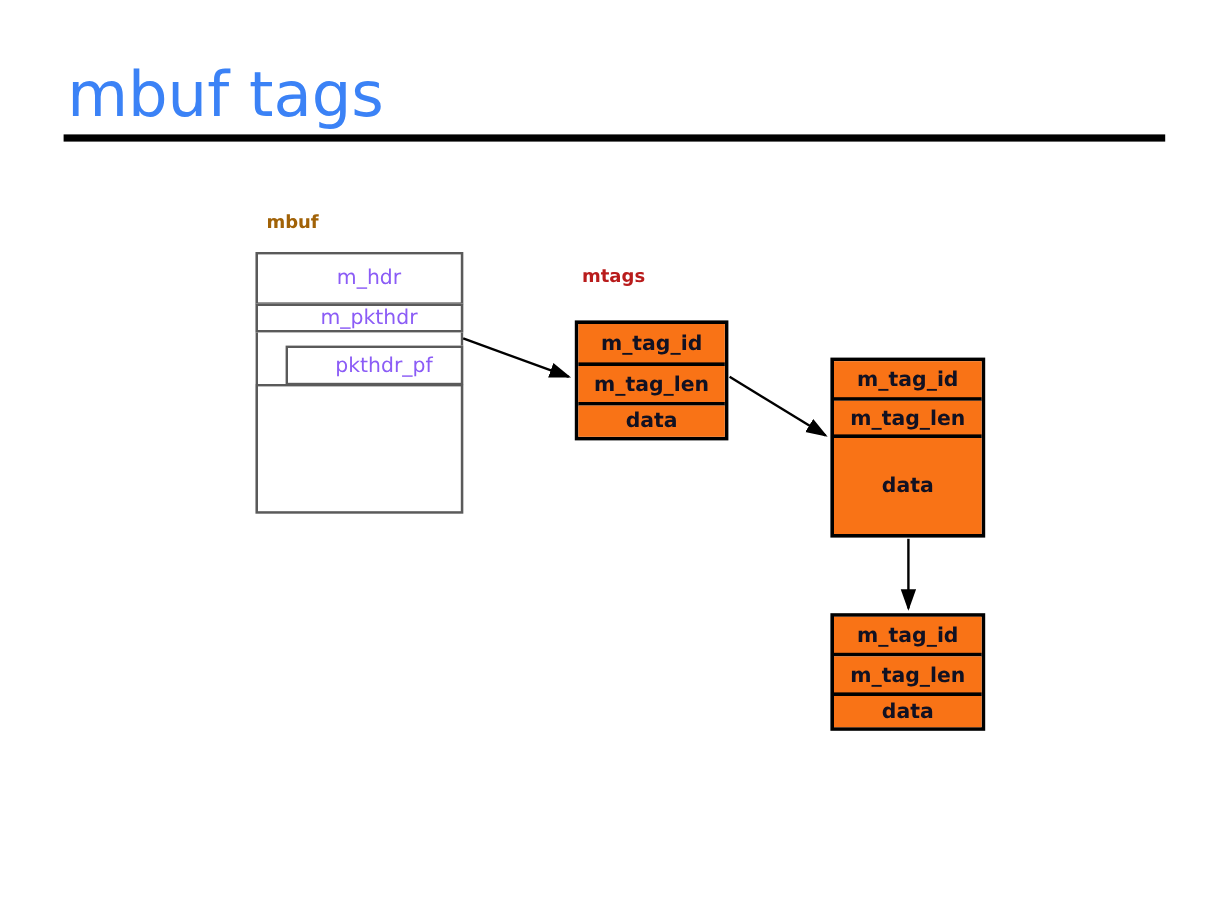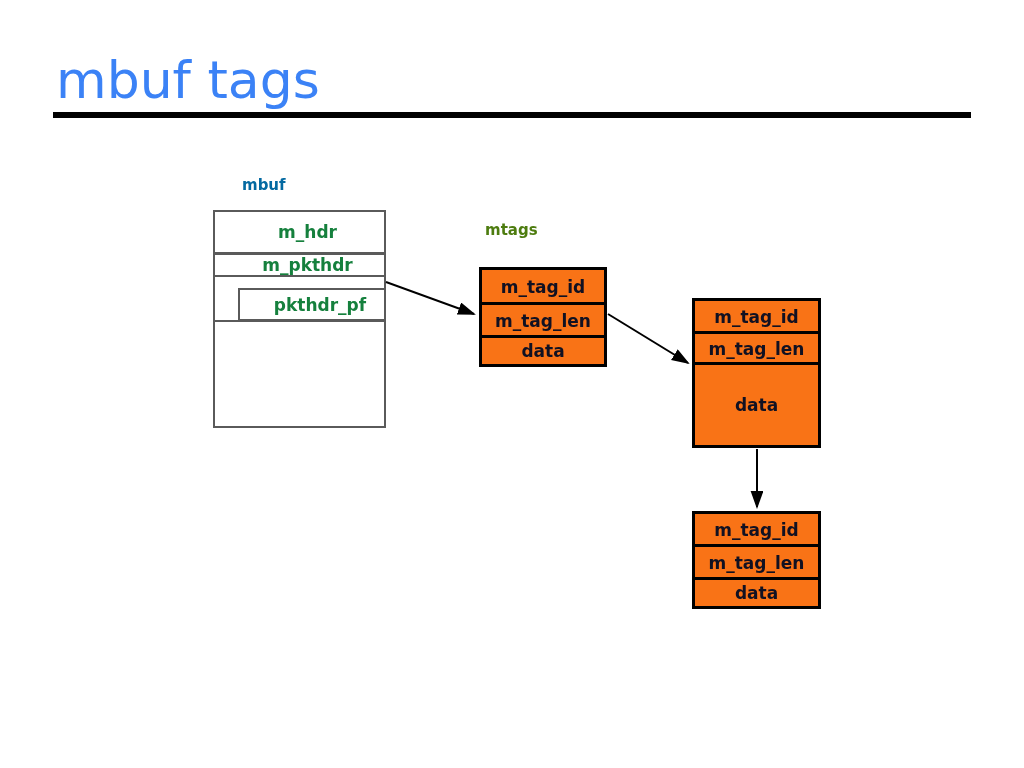--- a/index.html
+++ b/index.html
@@ -52,22 +52,22 @@
     border: 2px solid #5a5a5a;
   }
   .struct-row {
     position: absolute;
     box-sizing: border-box;
     background: #ffffff;
     display: flex;
     align-items: center;
     justify-content: center;
     font-size: 17px;
-    font-weight: bold;
-    color: #15803d;
+    font-weight: normal;
+    color: #8b5cf6;
     white-space: nowrap;
     padding-left: 16px;
   }
   .row-grey {
     border: 2px solid #5a5a5a;
   }
   .tag-box {
     position: absolute;
     box-sizing: border-box;
     border: 3px solid #000000;
@@ -99,33 +99,33 @@
     overflow: visible;
     pointer-events: none;
   }
 </style>
 </head>
 <body>
 
 <div id="slide-title">mbuf tags</div>
 <div id="title-rule"></div>
 
-<div class="caption" style="left:222px; top:176px; color:#0369a1;margin-left:20px;">mbuf</div>
+<div class="caption" style="left:222px; top:176px; color:#a16207;">mbuf</div>
 
 <div class="diagram-box struct-outer" style="left:213px; top:210px; width:173px; height:218px;"></div>
 
 <div class="struct-row row-grey" style="left:213px; top:210px; width:173px; height:44px;">m_hdr</div>
 
 <div class="struct-row row-grey" style="left:213px; top:253px; width:173px; height:24px;">m_pkthdr</div>
 
 <div class="struct-row row-grey" style="left:238px; top:288px; width:148px; height:33px;">pkthdr_pf</div>
 
 <div class="struct-row row-grey" style="left:213px; top:320px; width:173px; height:108px;"></div>
 
-<div class="caption" style="left:485px; top:221px; color:#4d7c0f;">mtags</div>
+<div class="caption" style="left:485px; top:221px; color:#b91c1c;">mtags</div>
 
 <div class="tag-box" style="left:479px; top:267px; width:128px; height:100px;"></div>
 <div class="tag-row" style="left:482px; top:270px; width:122px; height:33px;">m_tag_id</div>
 <div class="tag-div" style="left:482px; top:302px; width:122px;"></div>
 <div class="tag-row" style="left:482px; top:305px; width:122px; height:31px;">m_tag_len</div>
 <div class="tag-div" style="left:482px; top:335px; width:122px;"></div>
 <div class="tag-row" style="left:482px; top:338px; width:122px; height:26px;">data</div>
 
 <div class="tag-box" style="left:692px; top:298px; width:129px; height:150px;"></div>
 <div class="tag-row" style="left:695px; top:301px; width:123px; height:31px;">m_tag_id</div>

